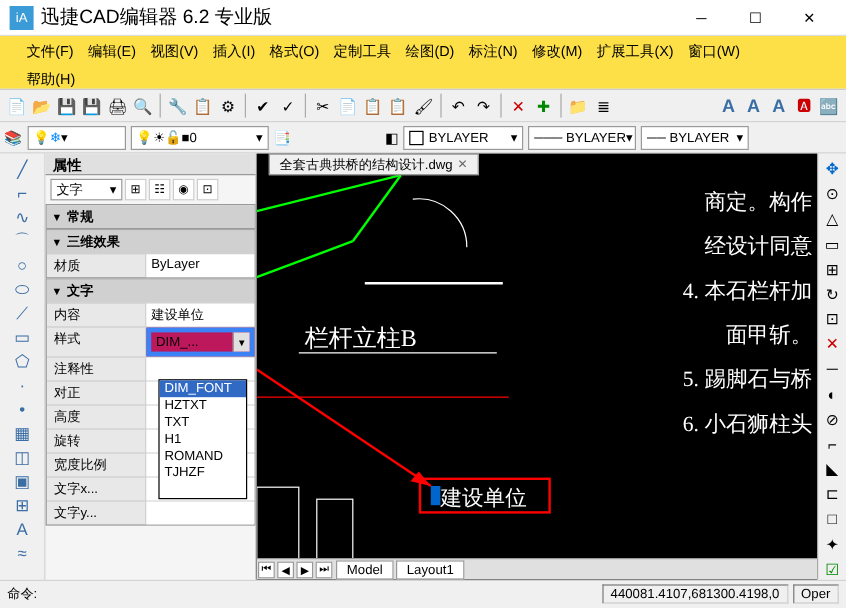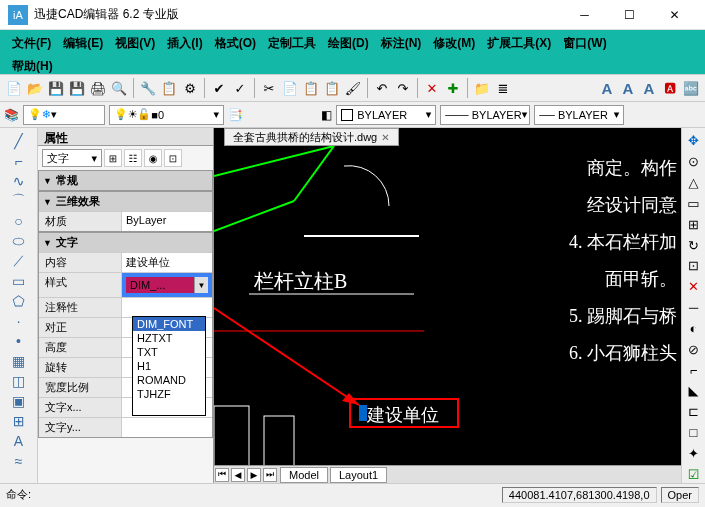--- a/index.html
+++ b/index.html
@@ -1,21 +1,21 @@
 <!DOCTYPE html>
 <html><head>
 <meta charset="utf-8">
 <style>
 * { box-sizing: border-box; margin: 0; padding: 0; font-family: "Microsoft YaHei", SimSun, sans-serif; }
 body { width: 705px; height: 507px; background: #f0f0f0; font-size: 12px; overflow: hidden; position: relative; }
 .titlebar { height: 30px; background: #fff; display: flex; align-items: center; padding: 0 8px; border-bottom: 1px solid #ddd; }
 .titlebar .logo { width: 20px; height: 20px; background: #3a9bd6; color: #fff; font-size: 11px; display: flex; align-items: center; justify-content: center; margin-right: 6px; }
-.titlebar .title { flex: 1; font-size: 12px; }
+.titlebar .title { flex: 1; font-size: 16px; }
 .titlebar .winbtn { width: 45px; height: 30px; display: flex; align-items: center; justify-content: center; cursor: pointer; }
-.menubar { height: 44px; background: #14b8a6; padding: 2px 6px; display: flex; flex-wrap: wrap; align-items: flex-start; font-weight: bold; }
+.menubar { height: 44px; background: #fde047; padding: 2px 16px; display: flex; flex-wrap: wrap; align-items: flex-start; }
 .menubar .mitem { padding: 3px 6px; cursor: pointer; font-size: 12px; }
 .toolbar { height: 28px; background: #f0f0f0; border-top: 1px solid #ccc; border-bottom: 1px solid #ccc; display: flex; align-items: center; padding: 0 4px; gap: 1px; }
 .toolbar .tbtn { width: 20px; height: 20px; display: flex; align-items: center; justify-content: center; cursor: pointer; font-size: 13px; }
 .toolbar .sep { width: 1px; height: 20px; background: #aaa; margin: 0 3px; }
 .toolbar .textfmt { color: #3a6ea5; font-weight: bold; font-size: 15px; }
 .toolbar2 { height: 26px; background: #f0f0f0; border-bottom: 1px solid #ccc; display: flex; align-items: center; padding: 0 4px; gap: 4px; }
 .layerbox { height: 20px; border: 1px solid #999; background: #fff; display: flex; align-items: center; padding: 0 4px; font-size: 11px; }
 .layerdropdown { width: 82px; }
 .layerdropdown2 { width: 115px; }
 .bylayer { width: 100px; }

